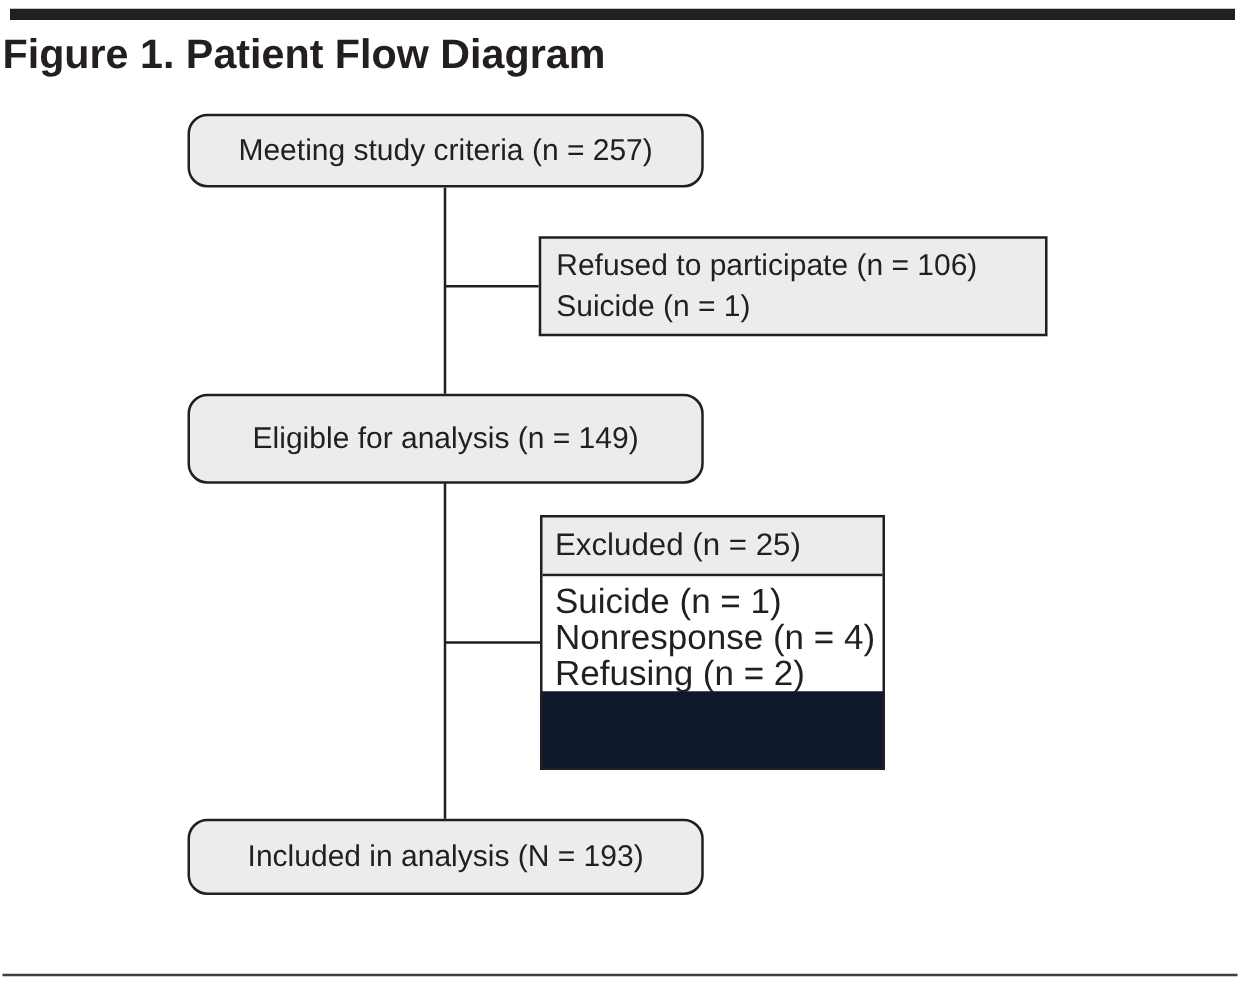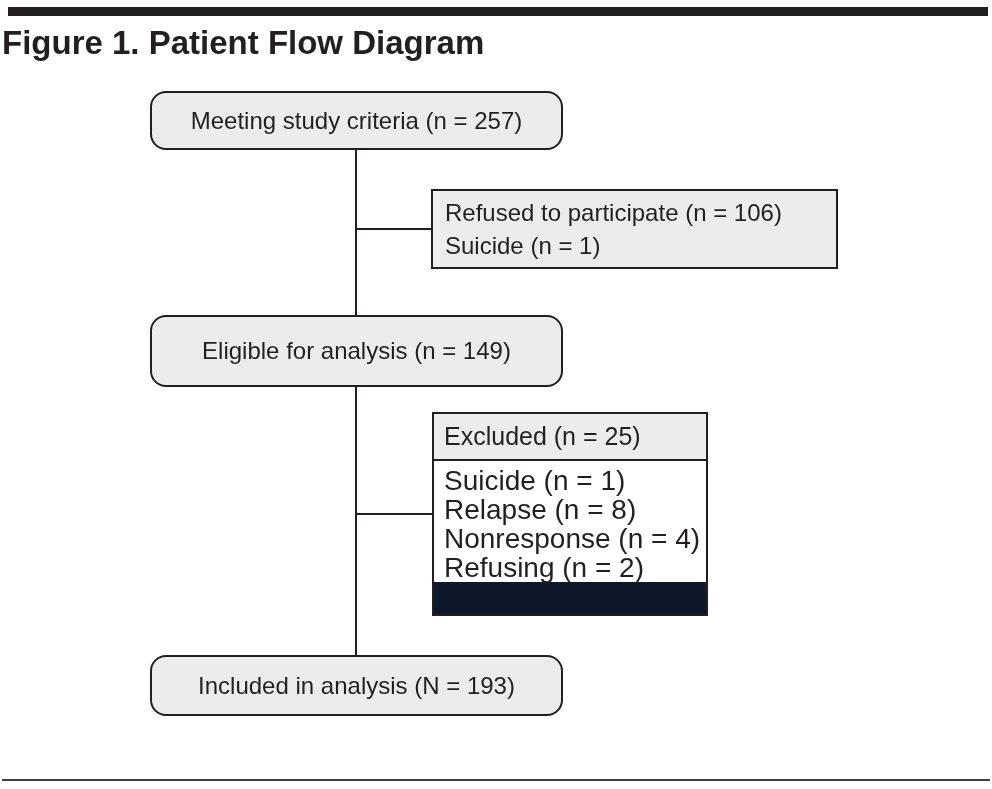--- a/index.html
+++ b/index.html
@@ -127,21 +127,20 @@
   <div class="node node-center node-eligible">
     <span>Eligible for analysis (n = 149)</span>
   </div>
 
   <div class="node node-excluded">
     <div class="excluded-header">
       <span>Excluded (n = 25)</span>
     </div>
     <div class="excluded-body">
       <div>Suicide (n = 1)</div>
-      <div>Relapse (n = 8)</div>
       <div>Nonresponse (n = 4)</div>
       <div>Refusing (n = 2)</div>
     </div>
   </div>
 
   <div class="node node-center node-included">
     <span>Included in analysis (N = 193)</span>
   </div>
 
   <div class="bottom-rule"></div>

